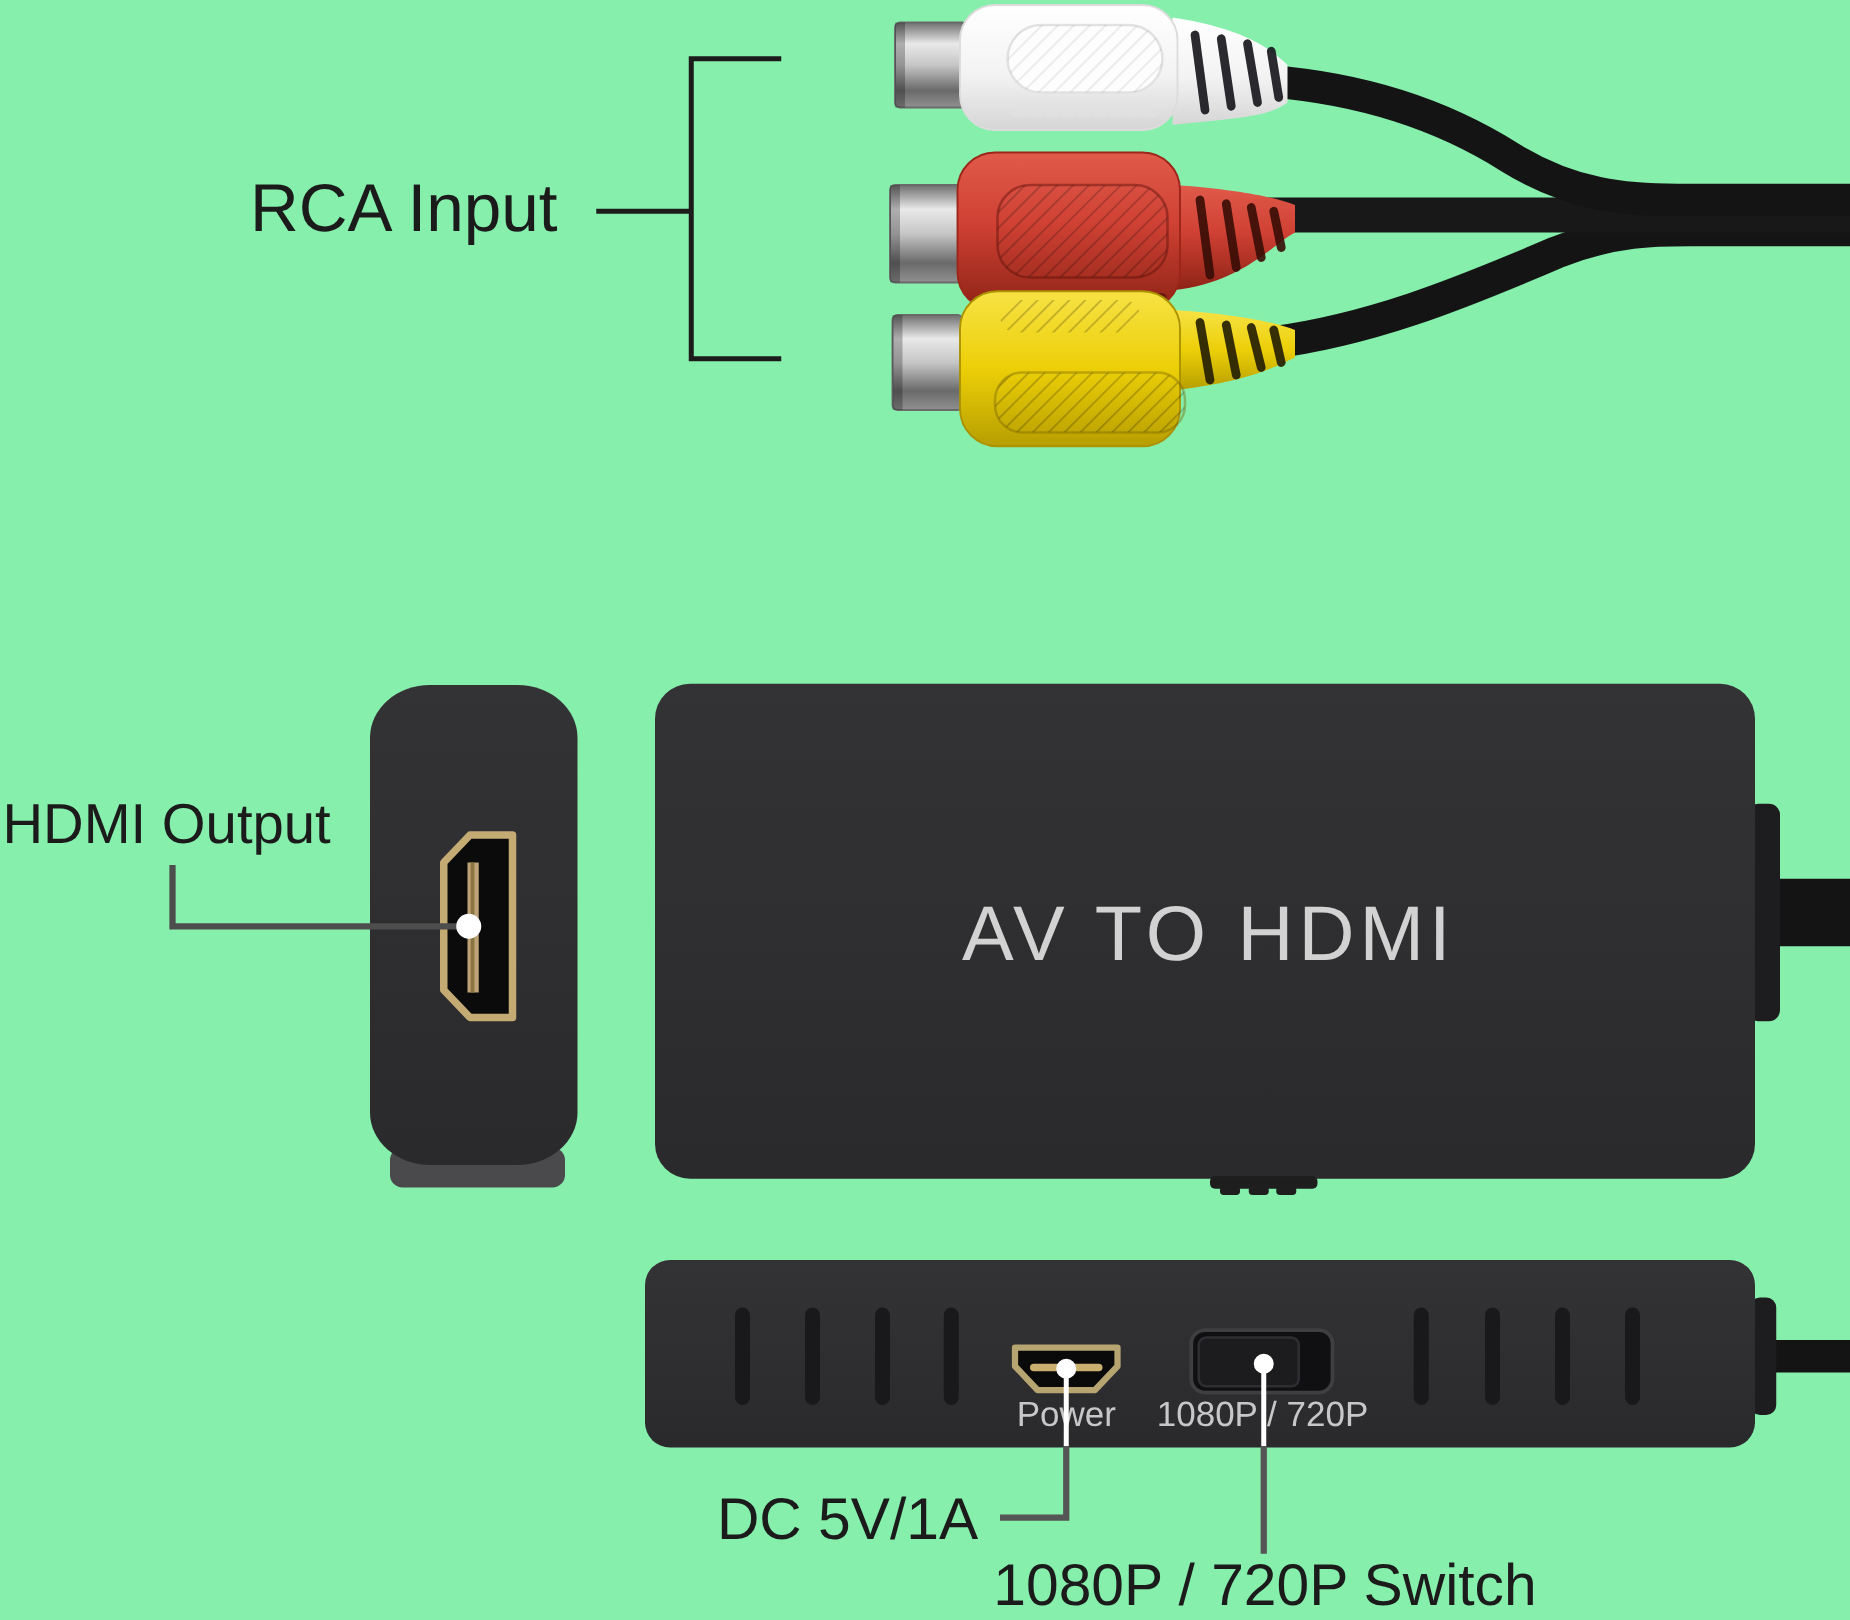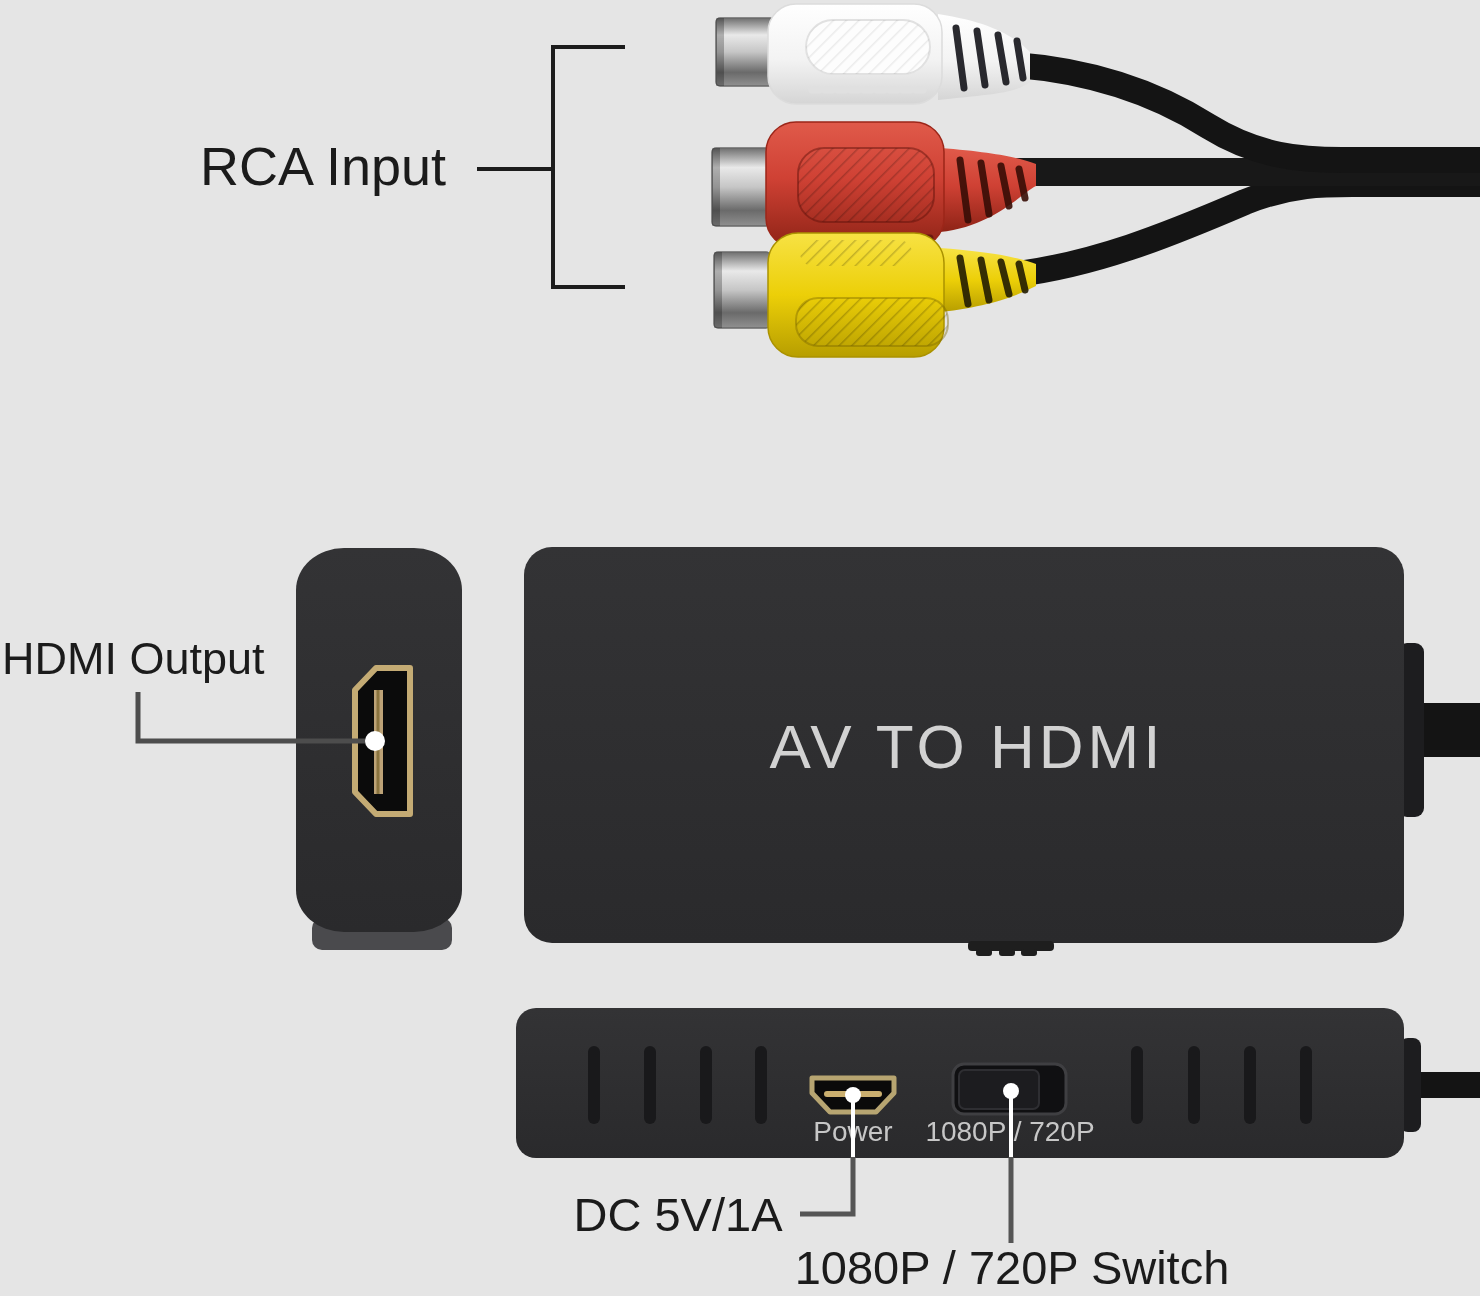--- a/index.html
+++ b/index.html
@@ -1,17 +1,17 @@
 <!DOCTYPE html>
 <html><head>
 <meta charset="utf-8">
 <style>
   html,body{margin:0;padding:0;background:#fff;}
   #stage{
-    position:relative;width:1480px;height:1296px;background:#e5e5e5;
+    position:relative;width:1480px;height:1296px;background:#86efac;
     font-family:"Liberation Sans", sans-serif;overflow:hidden;
   }
   #art{position:absolute;left:0;top:0;width:1480px;height:1296px;}
   text{font-family:"Liberation Sans","DejaVu Sans",sans-serif;}
 </style>
 </head>
 <body>
 
 <div id="stage">
 <svg id="art" viewBox="0 0 1480 1296">

